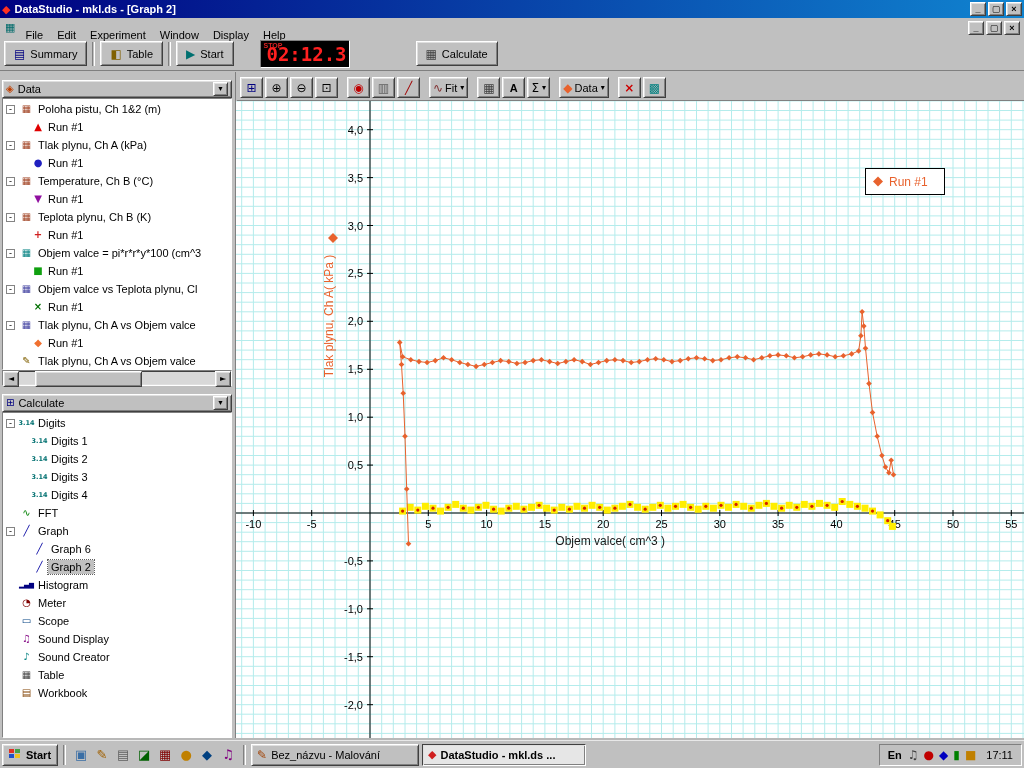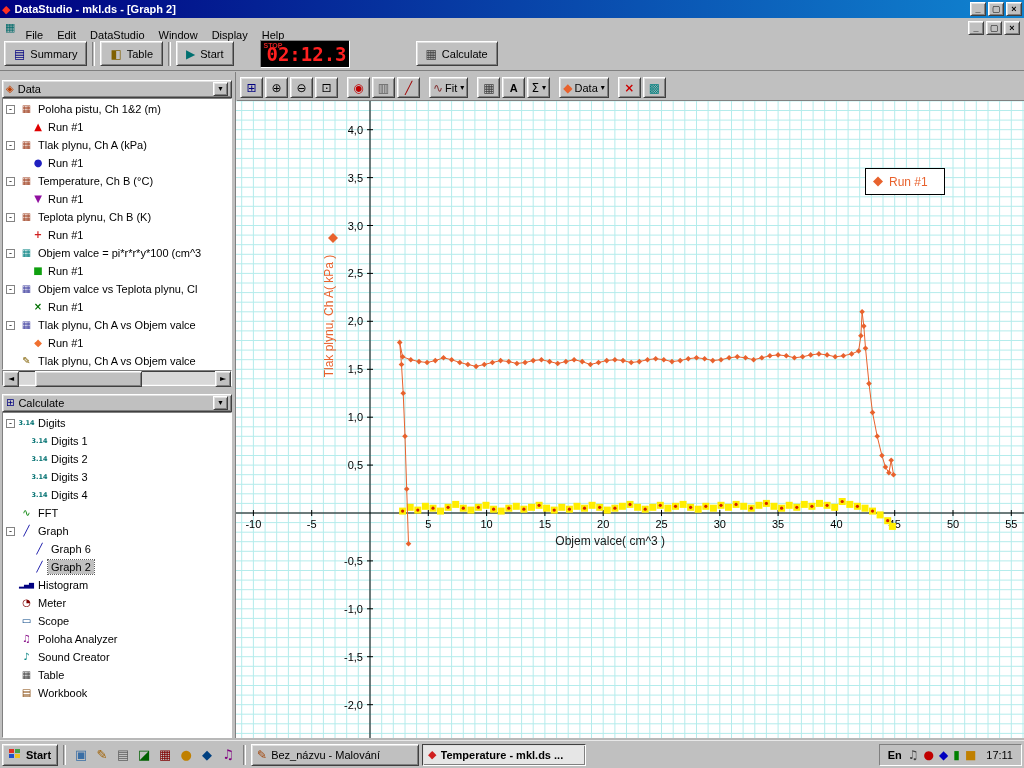--- a/index.html
+++ b/index.html
@@ -111,21 +111,21 @@
     <span class="winbtn btn3d">▢</span>
     <span class="winbtn btn3d">×</span>
   </span>
 </div>
 
 <div class="menubar">
   <span class="gchildicon dejavu">▦</span>
   <span id="menu-items" style="display:flex;">
       <span class="menu-item">File</span>
       <span class="menu-item">Edit</span>
-      <span class="menu-item">DataStudio</span>
+      <span class="menu-item">Experiment</span>
       <span class="menu-item">Window</span>
       <span class="menu-item">Display</span>
       <span class="menu-item">Help</span>
     </span>
   <span class="mdibtns">
     <span class="winbtn btn3d">_</span>
     <span class="winbtn btn3d">▢</span>
     <span class="winbtn btn3d">×</span>
   </span>
 </div>
@@ -320,21 +320,21 @@
         <span class="tlabel">Meter</span>
       </div>
       <div class="trow">
         <span class="spacer"></span>
         <span class="ticon dejavu" style="color: rgb(0, 64, 128);">▭</span>
         <span class="tlabel">Scope</span>
       </div>
       <div class="trow">
         <span class="spacer"></span>
         <span class="ticon dejavu" style="color: rgb(128, 0, 128);">♫</span>
-        <span class="tlabel">Poloha Analyzer</span>
+        <span class="tlabel">Sound Display</span>
       </div>
       <div class="trow">
         <span class="spacer"></span>
         <span class="ticon dejavu" style="color: rgb(0, 128, 128);">♪</span>
         <span class="tlabel">Sound Creator</span>
       </div>
       <div class="trow">
         <span class="spacer"></span>
         <span class="ticon dejavu" style="color: rgb(64, 64, 64);">▦</span>
         <span class="tlabel">Table</span>
@@ -807,21 +807,21 @@
       <span class="qicon dejavu" style="color: rgb(128, 0, 128);">♫</span>
     </span>
   <span class="qsep"></span>
   <span id="task-buttons" style="display:flex;gap:3px;">
       <div class="taskbtn btn3d" style="width: 168px;">
         <span class="dejavu" style="color:#a04000;font-size:12px;">✎</span>
         <span class="tlab">Bez_názvu - Malování</span>
       </div>
       <div class="taskbtn btn3d active" style="width: 164px;">
         <span class="dejavu" style="color:#d02020;font-size:11px;">◆</span>
-        <span class="tlab">Temperature - mkl.ds ...</span>
+        <span class="tlab">DataStudio - mkl.ds ...</span>
       </div>
     </span>
   <div class="tray">
     <span style="font-weight:bold">En</span>
     <span id="tray-icons" style="display:flex;gap:5px;">
         <span class="tricon dejavu" style="color: rgb(64, 64, 64);">♫</span>
         <span class="tricon dejavu" style="color: rgb(192, 0, 0);">●</span>
         <span class="tricon dejavu" style="color: rgb(0, 0, 192);">◆</span>
         <span class="tricon dejavu" style="color: rgb(0, 128, 0);">▮</span>
         <span class="tricon dejavu" style="color: rgb(192, 128, 0);">■</span>

